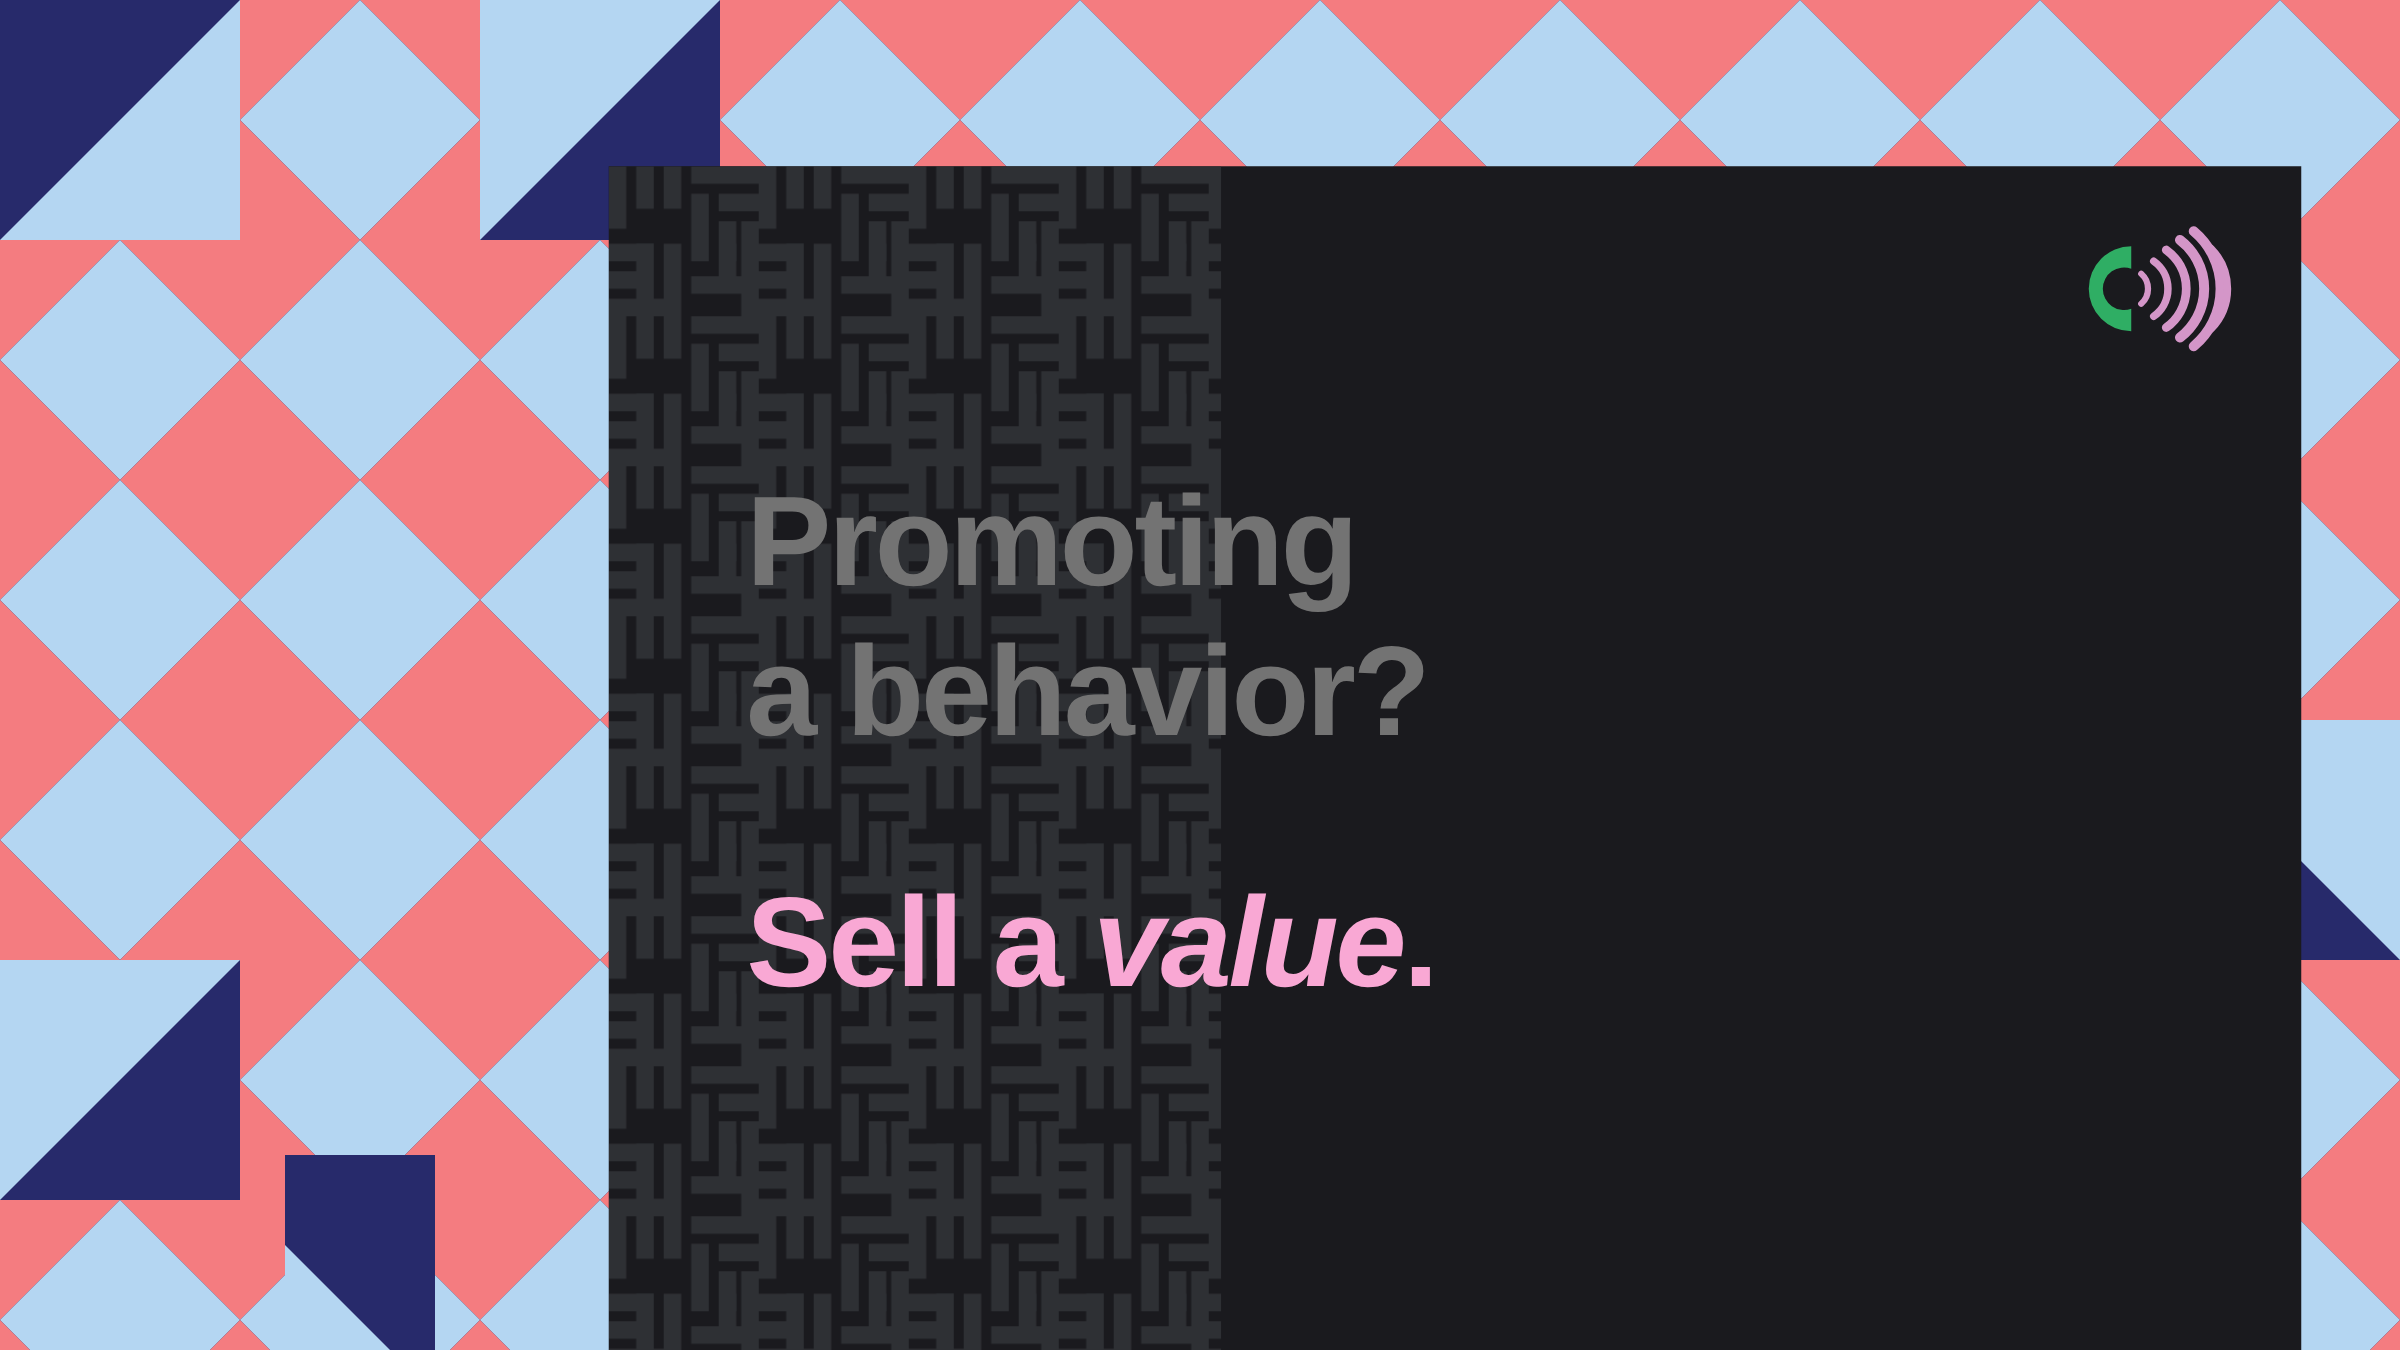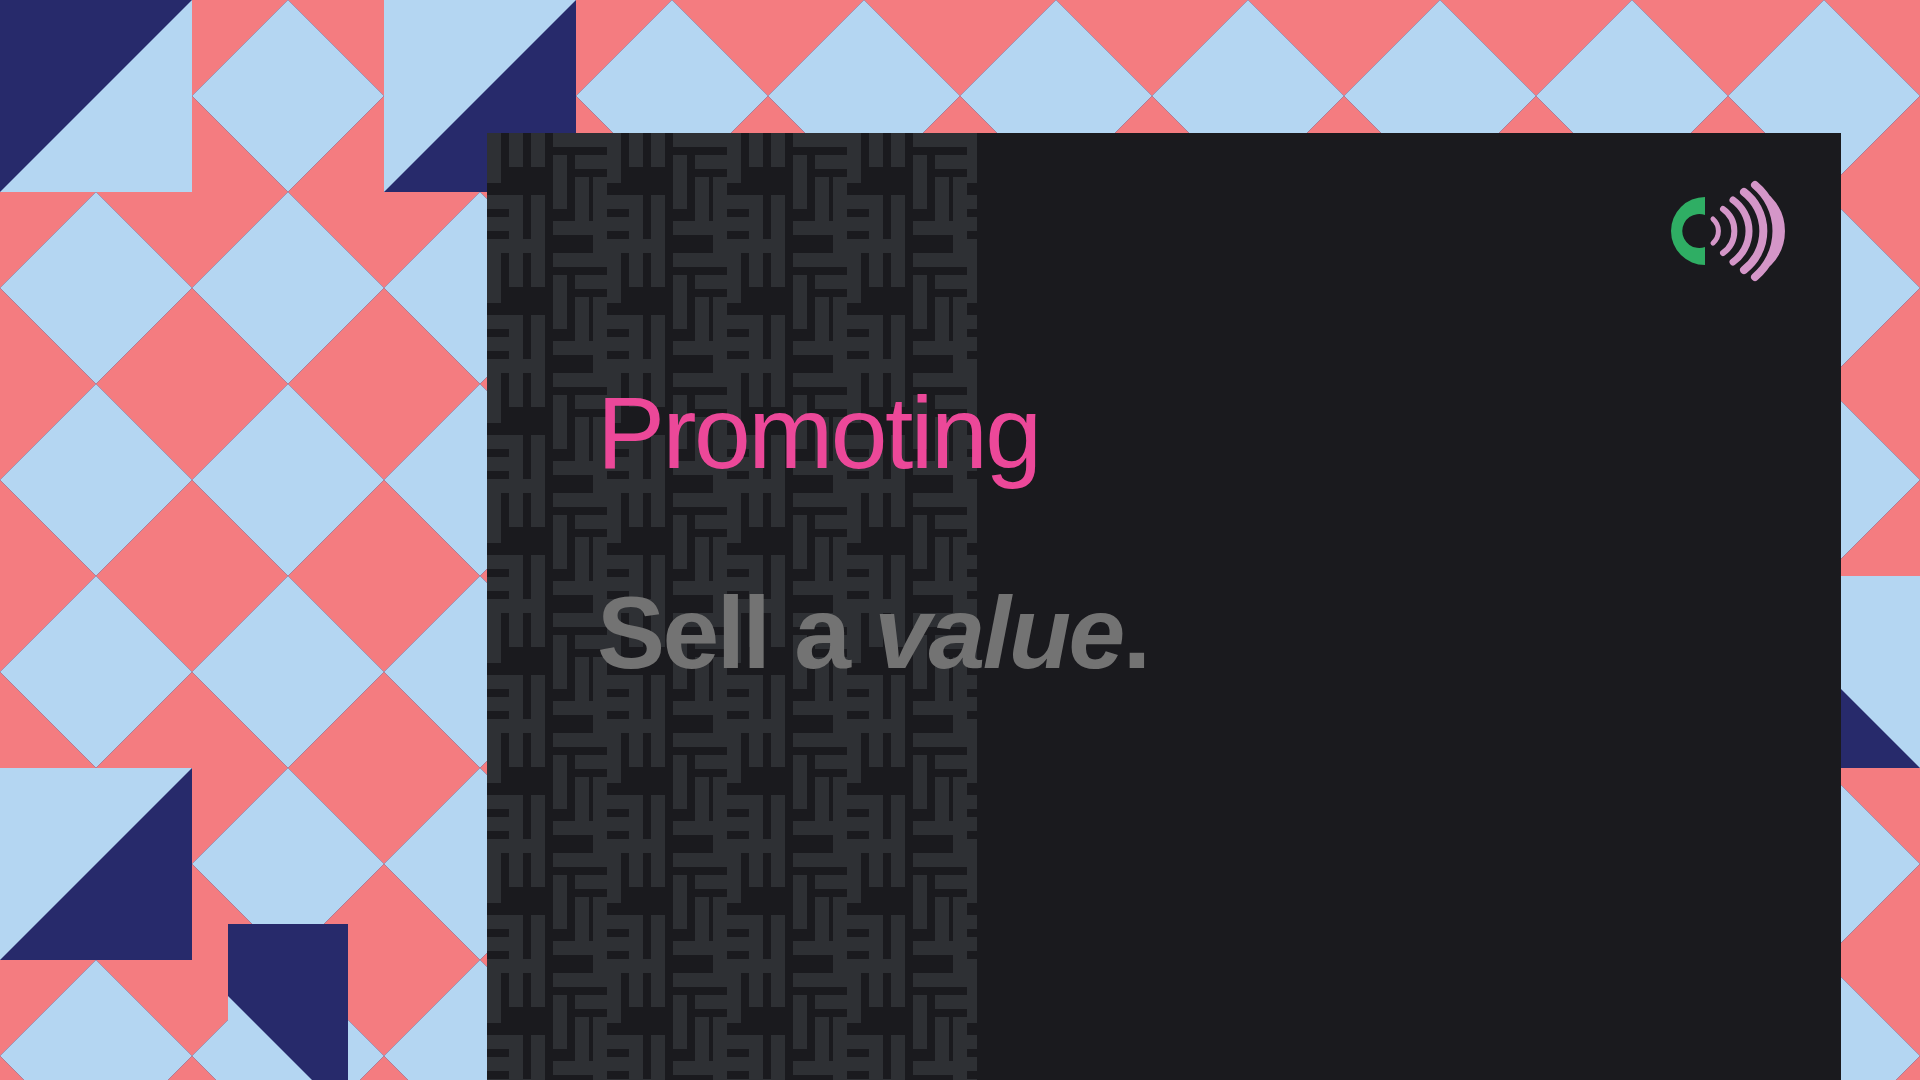--- a/index.html
+++ b/index.html
@@ -94,31 +94,31 @@
 
   
   #text-block {
     position: absolute;
     left: 110px;
     top: 240px;
     width: 1200px;
     z-index: 40;
   }
   .headline {
-    color: #ec4899;
+    color: #737373;
     font-size: 102px;
-    font-weight: 400;
+    font-weight: 700;
     line-height: 1.18;
     letter-spacing: -2.5px;
     margin: 0;
     white-space: nowrap;
   }
   #subhead {
     margin: 84px 0 0 0;
-    color: #737373;
+    color: #f9a8d4;
     font-size: 102px;
     font-weight: 700;
     letter-spacing: -2.5px;
     line-height: 1.1;
     white-space: nowrap;
   }
   #subhead .ital {
     font-style: italic;
   }
 </style>
@@ -192,19 +192,20 @@
         <path d="M92 38 A27 27 0 0 1 92 82" stroke-width="6"></path>
         <path d="M102 29 A38 38 0 0 1 102 91" stroke-width="7"></path>
         <path d="M113 21 A49 49 0 0 1 113 99" stroke-width="8"></path>
         <path d="M124 14 A60 60 0 0 1 124 106" stroke-width="8"></path>
         <path d="M138 28 A46 46 0 0 1 138 92" stroke-width="6"></path>
       </g>
     </svg>
 
     <div id="text-block">
       <div class="headline">Promoting</div>
+      <div class="headline">a behavior?</div>
       <div id="subhead"><span>Sell a </span><span class="ital">value</span><span>.</span></div>
     </div>
 
   </div>
 
 
 </div>
 
 </body></html>

